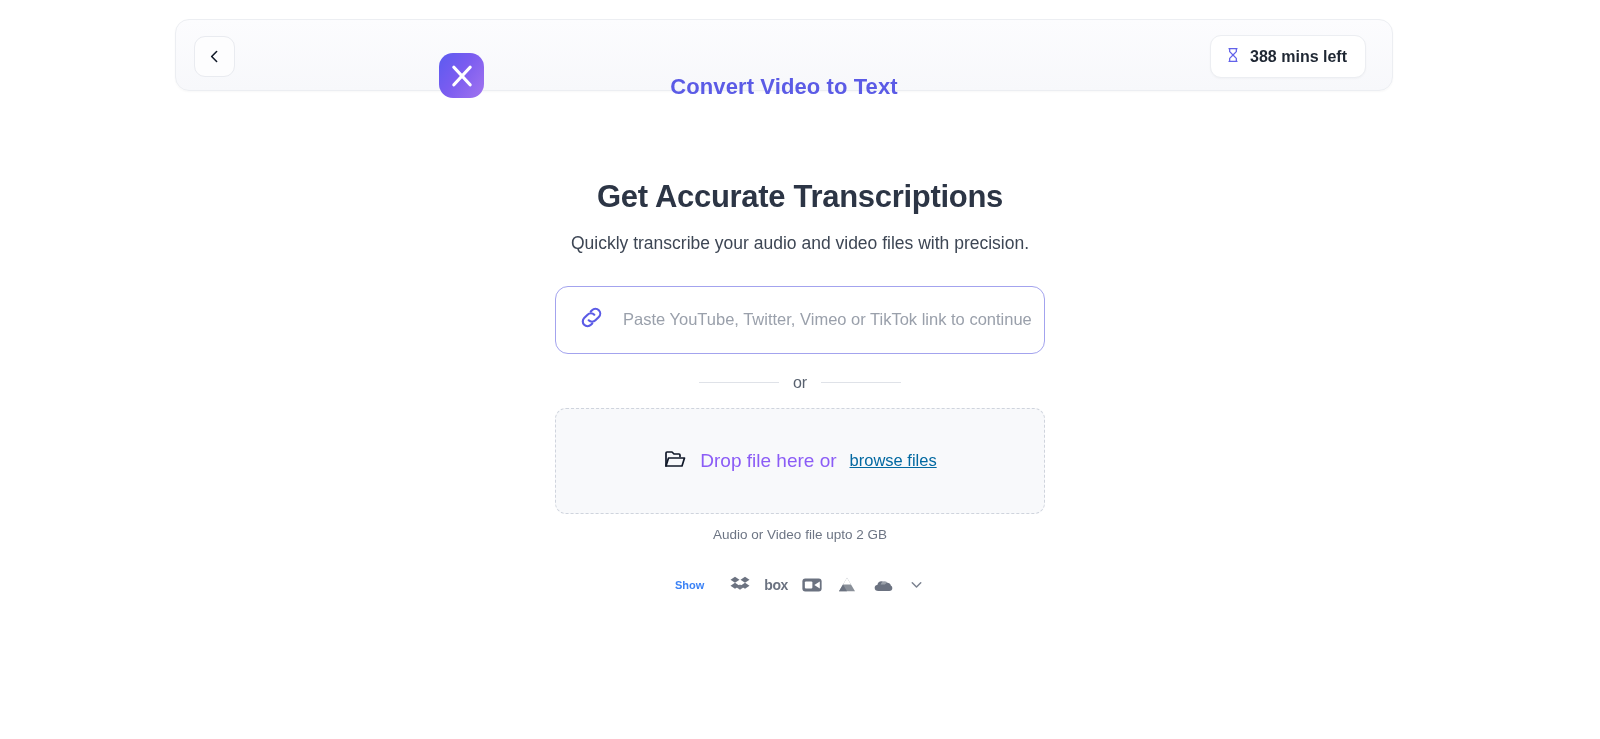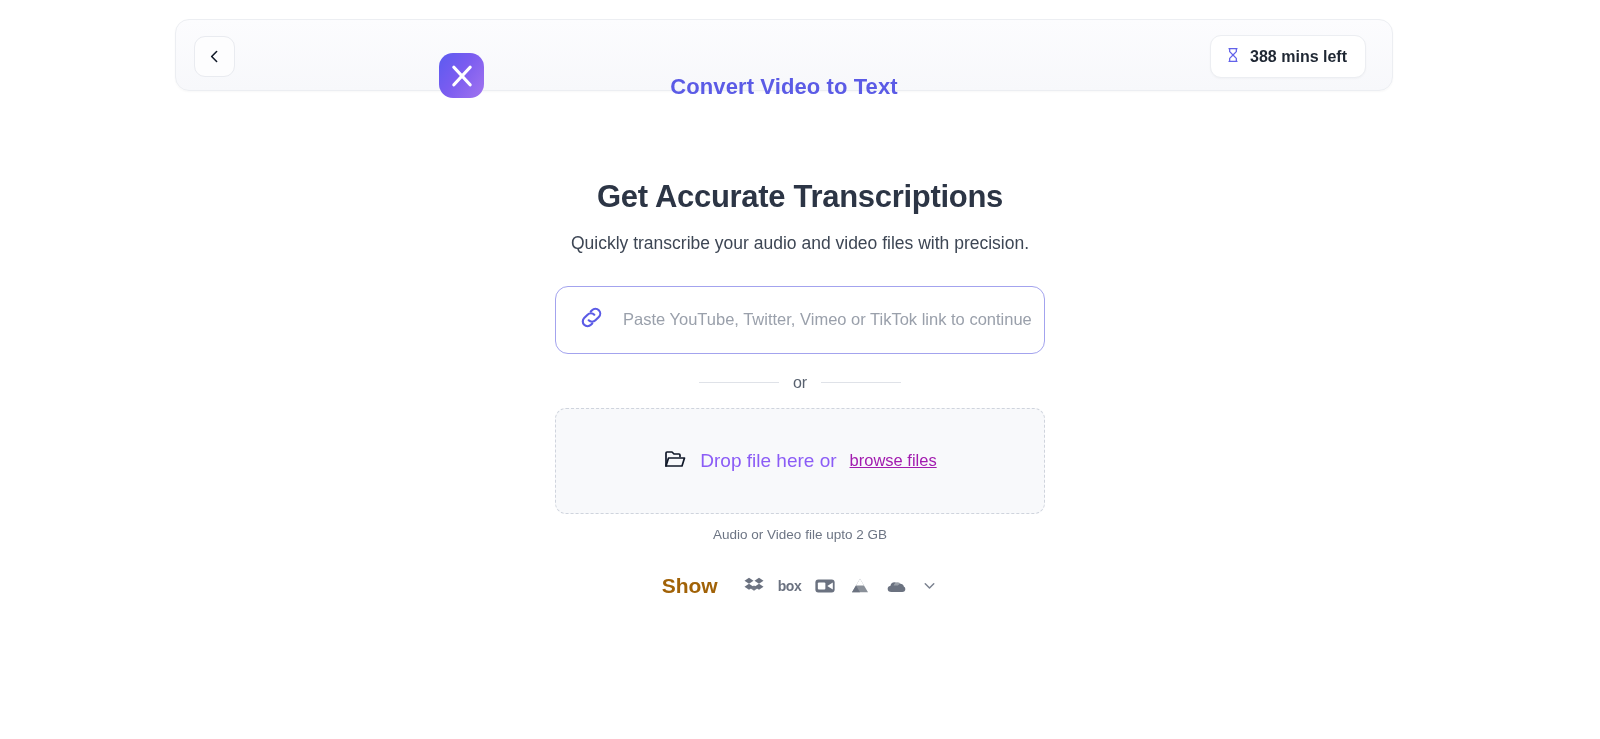--- a/index.html
+++ b/index.html
@@ -188,42 +188,42 @@
     gap: 13px;
     cursor: pointer;
   }
   .dropzone .folder-ic { display: block; }
   .dropzone .dz-text {
     font-size: 19px;
     color: #8b5cf6;
   }
   .browse-link {
     font-size: 16.5px;
-    color: #a21caf;
+    color: #0369a1;
     text-decoration: underline;
     cursor: pointer;
   }
 
   .file-note {
     margin-top: 13px;
     font-size: 13.5px;
     color: #6d7584;
   }
 
   
   .cloud-row {
     margin-top: 32px;
     display: flex;
     align-items: center;
     gap: 13px;
   }
   .cloud-row .show-label {
-    font-size: 21px;
+    font-size: 11px;
     font-weight: 700;
-    color: #a16207;
+    color: #3b82f6;
     margin-right: 12px;
   }
   .cloud-ic {
     display: flex;
     align-items: center;
     justify-content: center;
     cursor: pointer;
   }
   .box-word {
     font-size: 14px;

